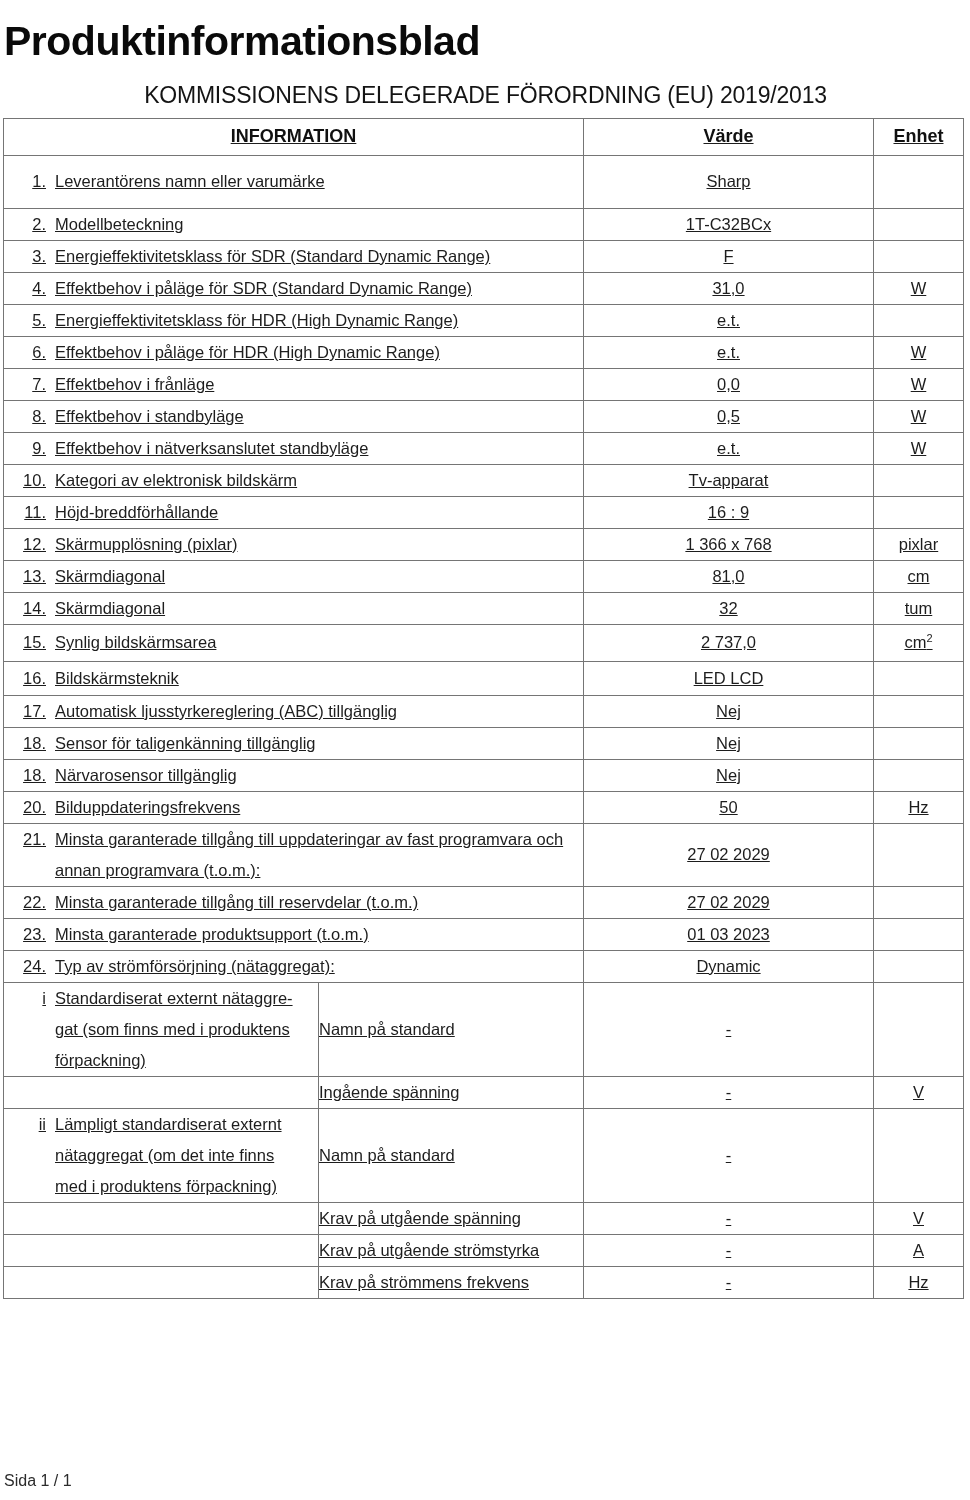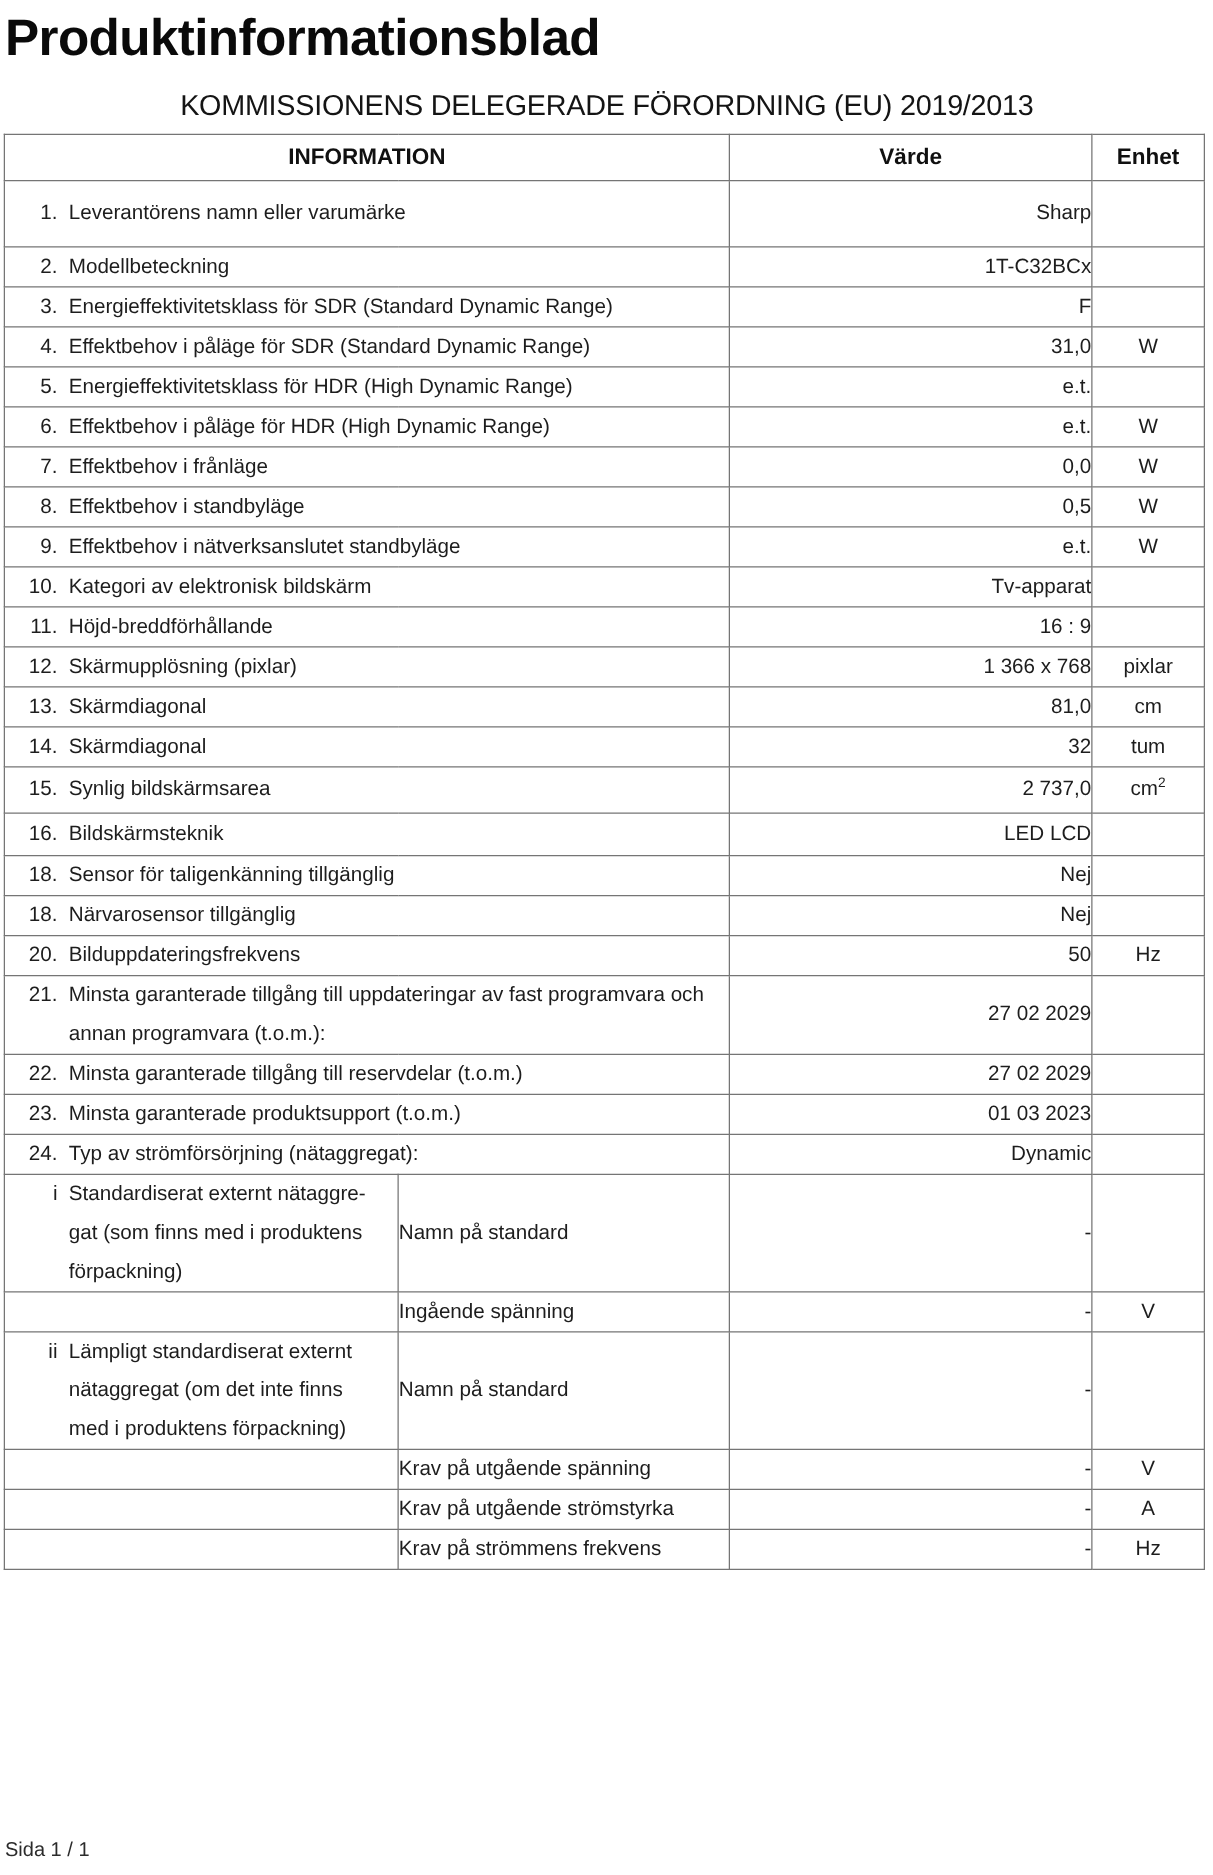--- a/index.html
+++ b/index.html
@@ -5,21 +5,21 @@
   * { box-sizing: border-box; }
   html, body { margin: 0; padding: 0; }
   body {
     width: 970px; height: 1500px;
     background: #ffffff;
     font-family: "Liberation Sans", sans-serif;
     color: #1d1d1d;
     position: relative;
     overflow: hidden;
   }
-  .page { padding: 6px 3px 0 3px; }
+  .page { padding: 17px 3px 0 3px; }
   .doc-title {
     font-size: 41px;
     font-weight: 700;
     color: #0a0a0a;
     line-height: 1.12;
     letter-spacing: -0.5px;
     margin: 2px 0 0 1px;
   }
   .doc-subtitle {
     font-size: 23px;
@@ -27,20 +27,21 @@
     color: #141414;
     margin: 17px 0 0 1px;
     letter-spacing: -0.2px;
     text-align: center;
   }
   table.info-table {
     border-collapse: collapse;
     table-layout: fixed;
     width: 960px;
     margin-top: 9px;
+    text-decoration: underline;
   }
   .info-table th, .info-table td {
     border: 1px solid #757575;
     font-weight: 400;
     padding: 0;
     overflow: hidden;
   }
   .info-table th {
     height: 37px;
     font-size: 18px;
@@ -63,21 +64,21 @@
   .row-num {
     flex: 0 0 42px;
     text-align: right;
     white-space: nowrap;
   }
   .row-label {
     margin-left: 9px;
     white-space: pre-line;
   }
   .cell-sublabel { padding: 1px 4px 1px 8px; }
-  .cell-value { text-align: right; padding: 0 4px; }
+  .cell-value { text-align: center; padding: 0 4px; }
   .cell-unit  { text-align: center; padding: 0 2px; }
   .va-top { vertical-align: top; }
   .cell-unit sup {
     font-size: 11px;
     vertical-align: super;
     line-height: 0;
   }
   .doc-footer {
     position: absolute;
     left: 4px;
@@ -264,20 +265,30 @@
               <span class="row-num">16.</span>
               <span class="row-label">Bildskärmsteknik</span>
             </div>
           </td>
           <td class="cell-value">LED LCD</td>
           <td class="cell-unit"></td>
         </tr>
         <tr>
           <td class="cell-label" colspan="2">
             <div class="label-wrap">
+              <span class="row-num">17.</span>
+              <span class="row-label">Automatisk ljusstyrkereglering (ABC) tillgänglig</span>
+            </div>
+          </td>
+          <td class="cell-value">Nej</td>
+          <td class="cell-unit"></td>
+        </tr>
+        <tr>
+          <td class="cell-label" colspan="2">
+            <div class="label-wrap">
               <span class="row-num">18.</span>
               <span class="row-label">Sensor för taligenkänning tillgänglig</span>
             </div>
           </td>
           <td class="cell-value">Nej</td>
           <td class="cell-unit"></td>
         </tr>
         <tr>
           <td class="cell-label" colspan="2">
             <div class="label-wrap">

